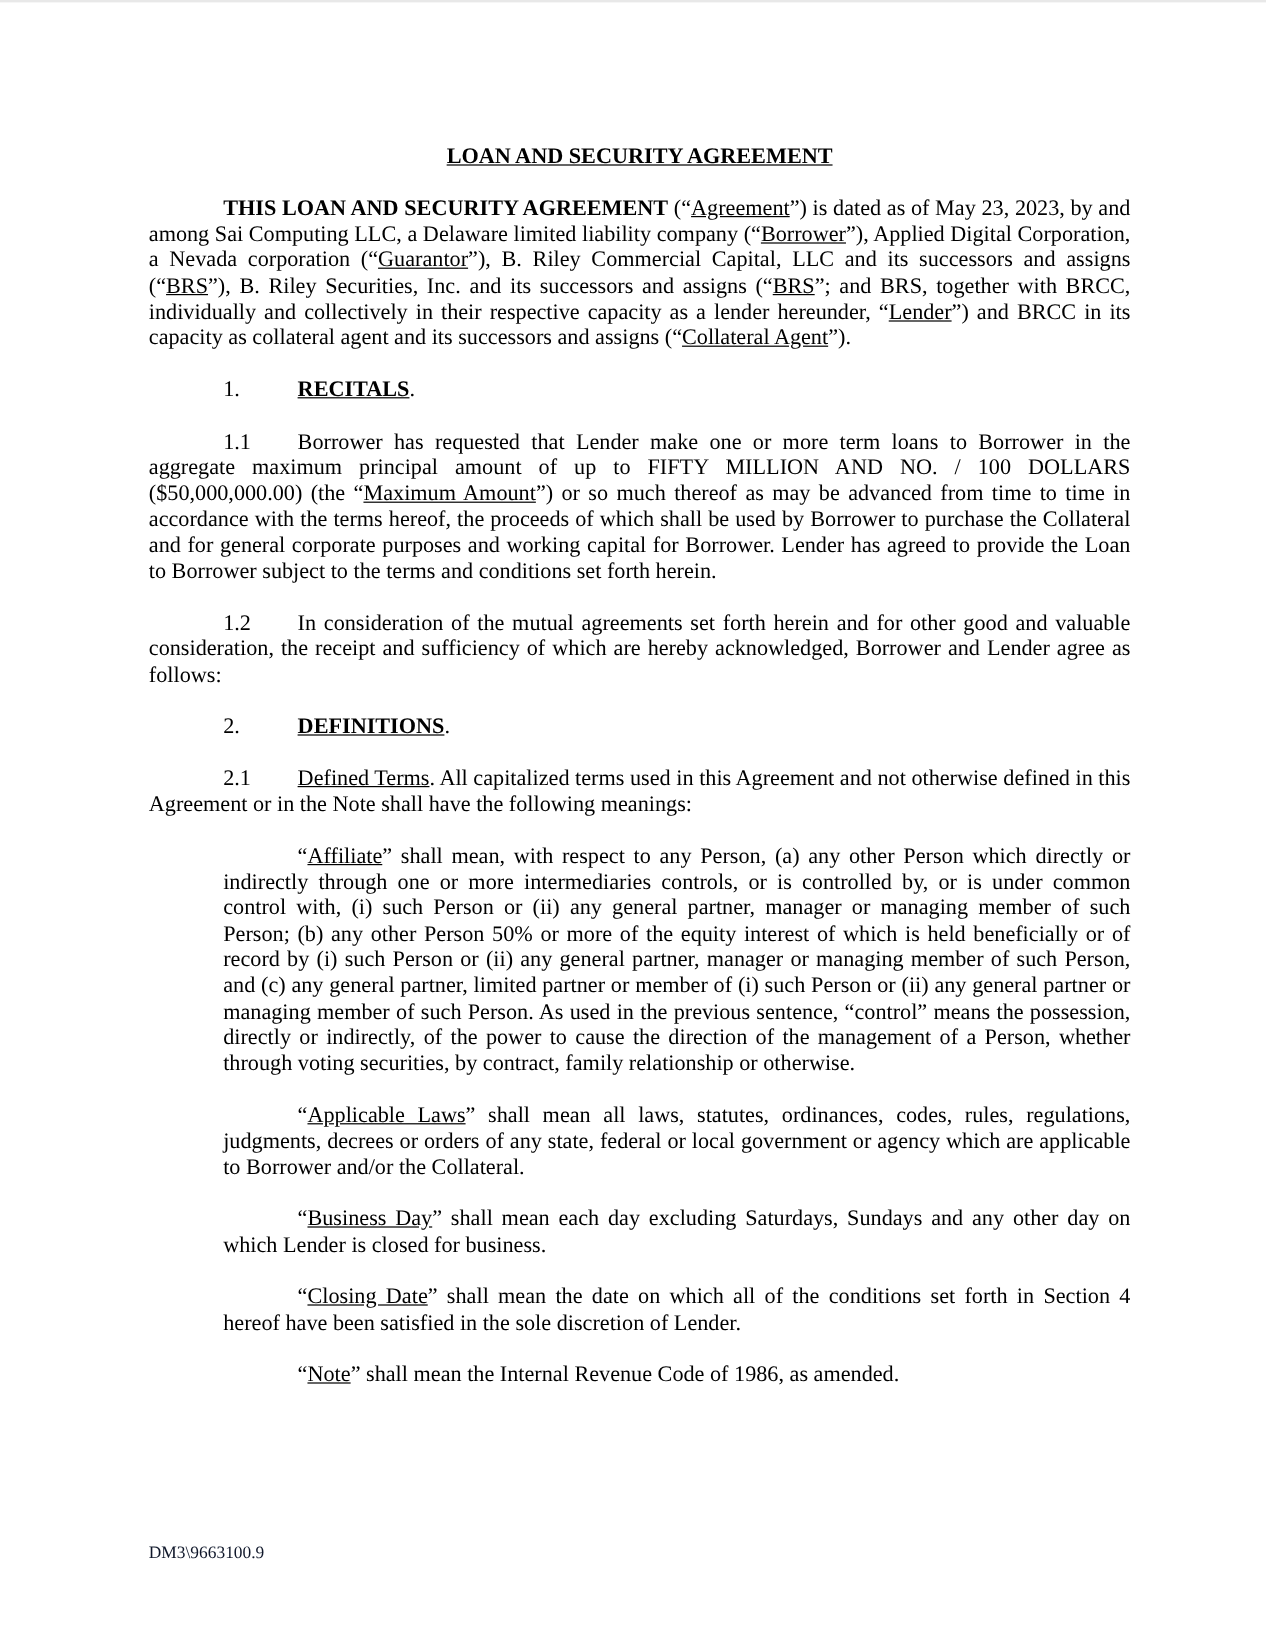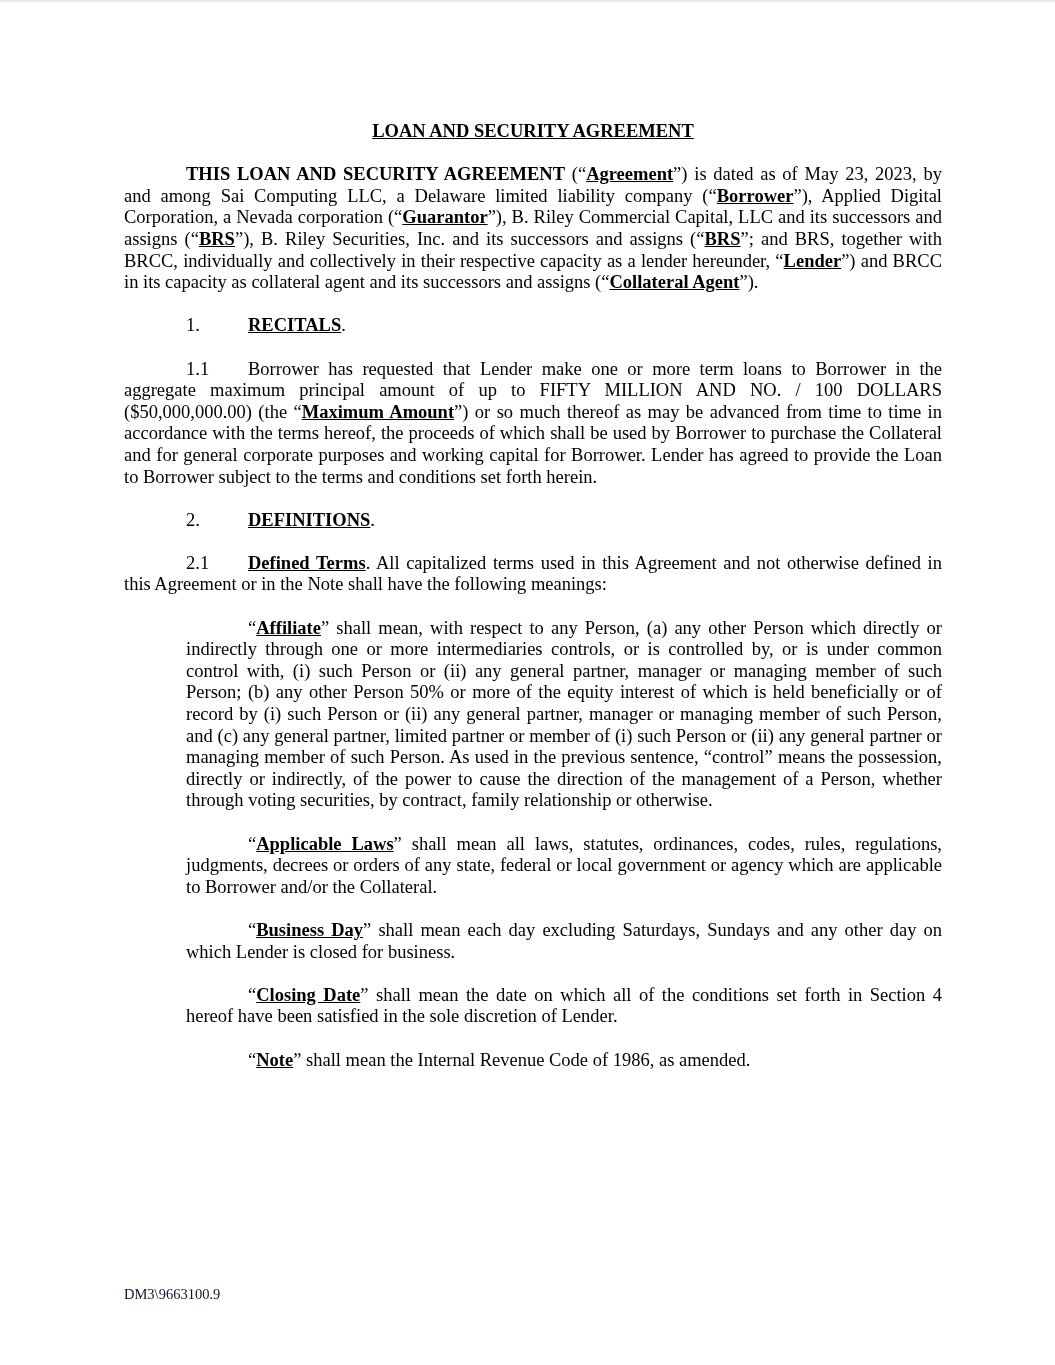--- a/index.html
+++ b/index.html
@@ -32,21 +32,21 @@
   .num{
     display:inline-block;
     width:62px;
     text-indent:0;
   }
   .def{
     margin-left:62px !important;
     text-indent:62px;
     width:756px;
   }
-  .u{text-decoration:underline;font-weight:bold;}
+  .u{text-decoration:underline;}
   .b{font-weight:bold;}
   .bu{font-weight:bold;text-decoration:underline;}
   .footer{
     position:absolute;
     left:124px;top:1284px;
     font-size:14.5px;
     line-height:17px;
     color:#0f172a;
   }
 </style>
@@ -57,20 +57,21 @@
   <div class="content">
 
     <p class="title"><span>LOAN AND SECURITY AGREEMENT</span></p>
 
     <p class="indent"><span class="b">THIS LOAN AND SECURITY AGREEMENT</span><span> (“</span><span class="u">Agreement</span><span>”) is dated as of May 23, 2023, by and among Sai Computing LLC, a Delaware limited liability company (“</span><span class="u">Borrower</span><span>”), Applied Digital Corporation, a Nevada corporation (“</span><span class="u">Guarantor</span><span>”), B. Riley Commercial Capital, LLC and its successors and assigns (“</span><span class="u">BRS</span><span>”), B. Riley Securities, Inc. and its successors and assigns (“</span><span class="u">BRS</span><span>”; and BRS, together with BRCC, individually and collectively in their respective capacity as a lender hereunder, “</span><span class="u">Lender</span><span>”) and BRCC in its capacity as collateral agent and its successors and assigns (“</span><span class="u">Collateral Agent</span><span>”).</span></p>
 
     <p class="indent"><span class="num">1.</span><span class="bu">RECITALS</span><span>.</span></p>
 
     <p class="indent"><span class="num">1.1</span><span>Borrower has requested that Lender make one or more term loans to Borrower in the aggregate maximum principal amount of up to FIFTY MILLION AND NO. / 100 DOLLARS ($50,000,000.00) (the “</span><span class="u">Maximum Amount</span><span>”) or so much thereof as may be advanced from time to time in accordance with the terms hereof, the proceeds of which shall be used by Borrower to purchase the Collateral and for general corporate purposes and working capital for Borrower.  Lender has agreed to provide the Loan to Borrower subject to the terms and conditions set forth herein.</span></p>
 
+    <p class="indent"><span class="num">1.2</span><span>In consideration of the mutual agreements set forth herein and for other good and valuable consideration, the receipt and sufficiency of which are hereby acknowledged, Borrower and Lender agree as follows:</span></p>
 
     <p class="indent"><span class="num">2.</span><span class="bu">DEFINITIONS</span><span>.</span></p>
 
     <p class="indent"><span class="num">2.1</span><span class="u">Defined Terms</span><span>.  All capitalized terms used in this Agreement and not otherwise defined in this Agreement or in the Note shall have the following meanings:</span></p>
 
     <p class="def"><span>“</span><span class="u">Affiliate</span><span>” shall mean, with respect to any Person, (a) any other Person which directly or indirectly through one or more intermediaries controls, or is controlled by, or is under common control with, (i) such Person or (ii) any general partner, manager or managing member of such Person; (b) any other Person 50% or more of the equity interest of which is held beneficially or of record by (i) such Person or (ii) any general partner, manager or managing member of such Person, and (c) any general partner, limited partner or member of (i) such Person or (ii) any general partner or managing member of such Person.  As used in the previous sentence, “control” means the possession, directly or indirectly, of the power to cause the direction of the management of a Person, whether through voting securities, by contract, family relationship or otherwise.</span></p>
 
     <p class="def"><span>“</span><span class="u">Applicable Laws</span><span>” shall mean all laws, statutes, ordinances, codes, rules, regulations, judgments, decrees or orders of any state, federal or local government or agency which are applicable to Borrower and/or the Collateral.</span></p>
 
 

